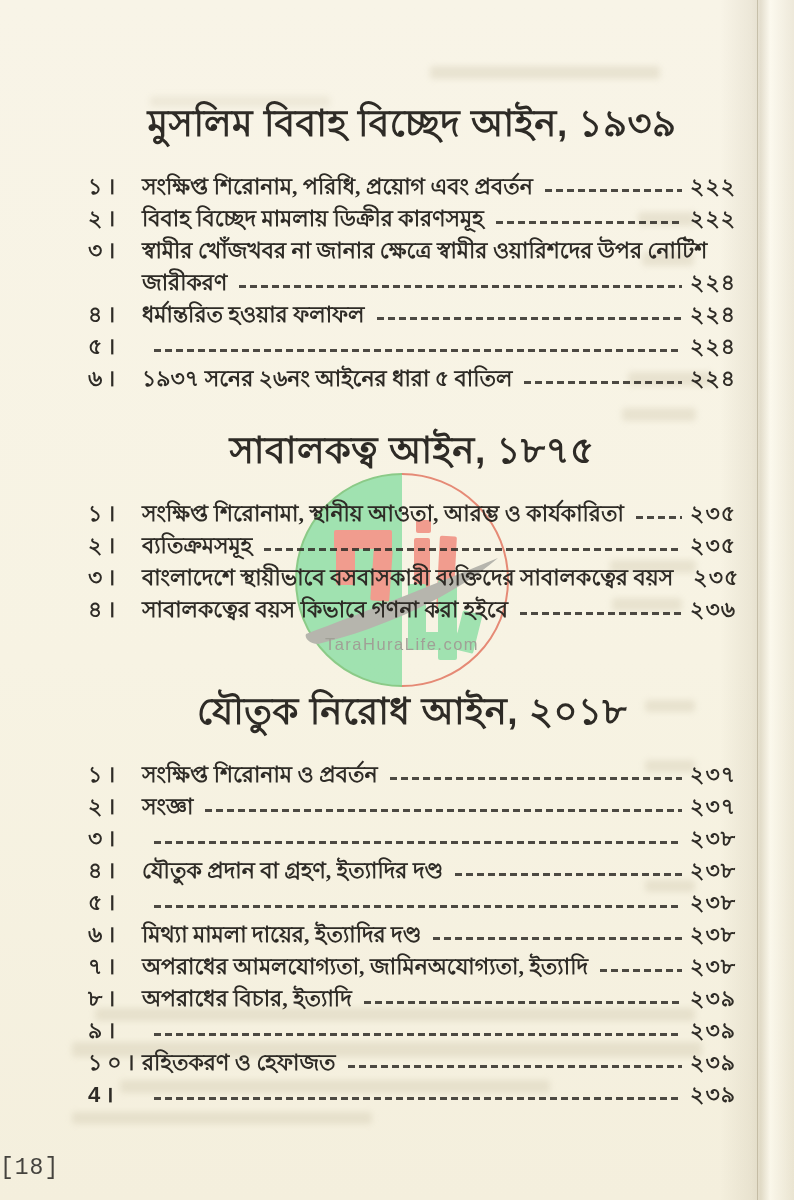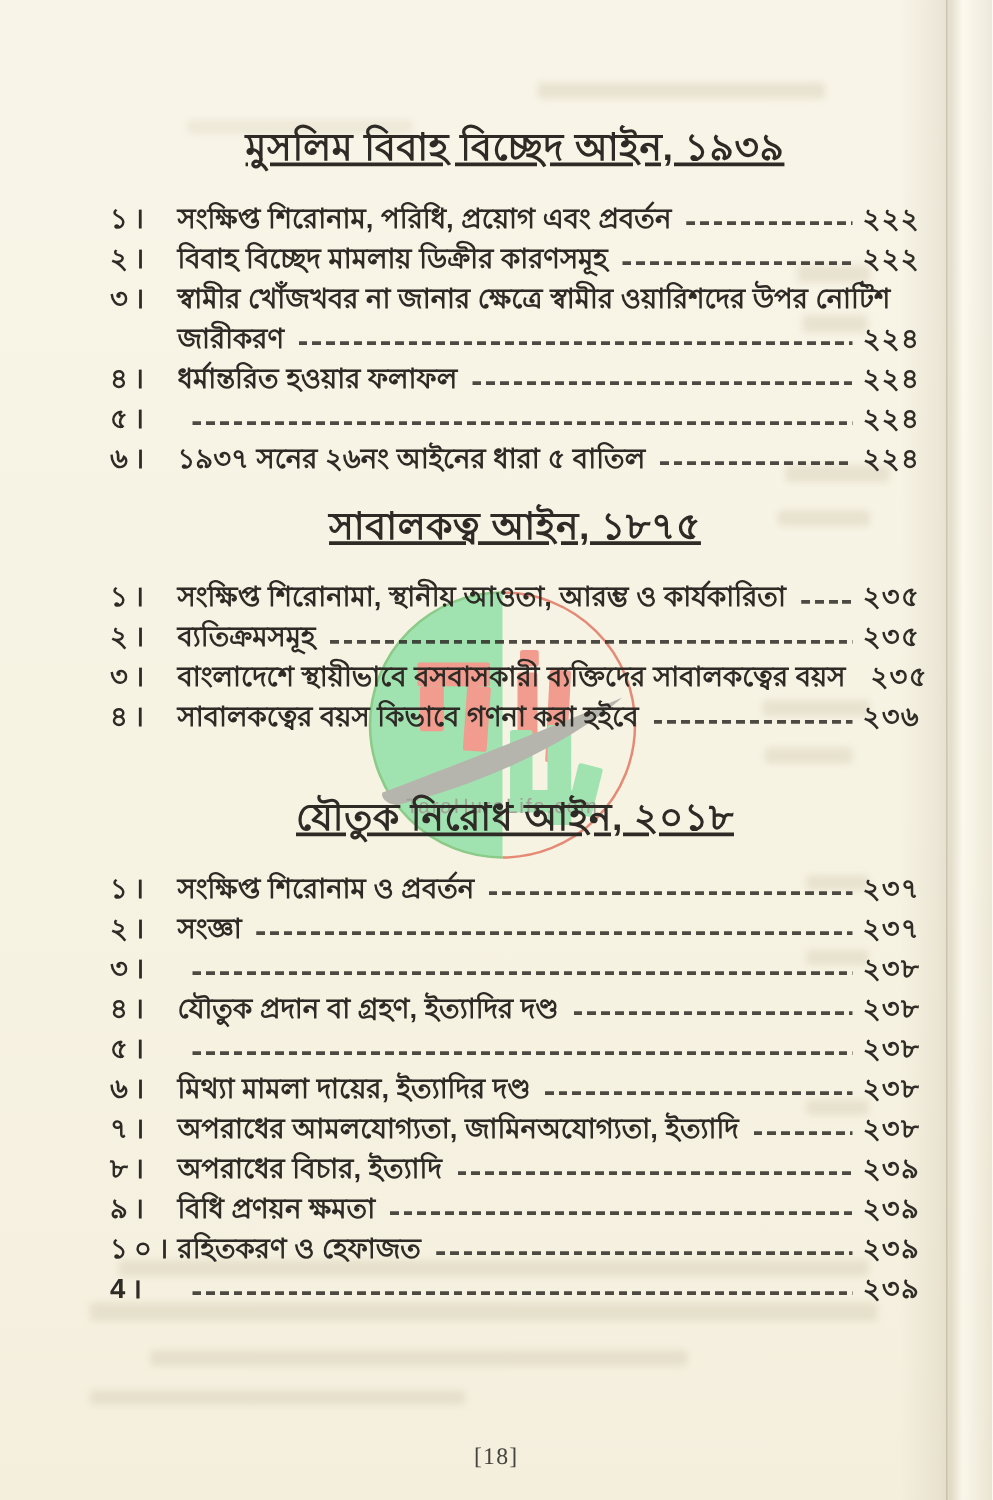--- a/index.html
+++ b/index.html
@@ -27,32 +27,32 @@
   .watermark{position:absolute; left:290px; top:466px; z-index:1; opacity:.82;}
   .watermark .ring{fill:none; stroke-width:2;}
   .watermark .ring.red{stroke:var(--wm_ring_red);}
   .watermark .ring.green{stroke:var(--wm_ring_green);}
   .watermark .salmon{fill:var(--wm_salmon);}
   .watermark .green{fill:var(--wm_green);}
   .watermark .swoosh{fill:var(--wm_gray);}
   .watermark text{fill:var(--wm_text); font-family:"Liberation Sans",sans-serif; font-size:16.5px; letter-spacing:1.5px;}
 
   .toc{position:absolute; left:88px; right:58px; top:94px; z-index:2;}
-  .section-title{font-size:30px; font-weight:700; text-align:center; margin:0 0 14px; letter-spacing:.5px;text-decoration:underline;}
-  .toc-section:nth-of-type(2) .section-title{margin-top:14px;}
-  .toc-section:nth-of-type(3) .section-title{margin-top:40px;}
+  .section-title{font-size:37px; font-weight:700; text-align:center; margin:0 0 14px; letter-spacing:.5px;}
+  .toc-section:nth-of-type(2) .section-title{margin-top:26px;}
+  .toc-section:nth-of-type(3) .section-title{margin-top:56px;}
   .row{display:flex; align-items:center; min-height:32px; font-size:22px; font-weight:700; line-height:1.2;}
   .num{flex:0 0 54px; letter-spacing:5px;}
-  .txt{white-space:nowrap;}
+  .txt{white-space:nowrap;font-family:Liberation Serif, serif;}
   .leader{flex:1 1 auto; height:2.5px; margin:7px 8px 0 12px;
     background:repeating-linear-gradient(90deg, var(--ink) 0 7px, transparent 7px 11px); opacity:.85;}
   .pg{flex:0 0 auto; min-width:46px; text-align:right; letter-spacing:1px;}
 
-  .folio{position:absolute; left:0; right:0; top:1155px; text-align:center; z-index:2;
-    font-family:Liberation Serif, serif; font-size:19px; color:var(--folio); letter-spacing:1px;}
+  .folio{position:absolute; left:0; right:0; top:1155px; z-index:2;
+    font-family:Liberation Mono, monospace; font-size:23px; color:var(--folio); letter-spacing:1px;}
 </style>
 </head>
 <body>
 
 <div class="page">
 
   <div class="bleed" style="left:430px;top:66px;width:230px;height:13px;"></div>
   <div class="bleed" style="left:150px;top:96px;width:180px;height:11px;opacity:.25;"></div>
   <div class="bleed" style="left:638px;top:212px;width:58px;height:14px;"></div>
   <div class="bleed" style="left:642px;top:252px;width:52px;height:14px;"></div>
@@ -242,21 +242,20 @@
           <div class="row">
             <span class="num">৮।</span>
             <span class="txt">অপরাধের বিচার, ইত্যাদি</span>
             <span class="leader"></span>
             <span class="pg">২৩৯</span>
           </div>
         </div>
         <div class="item">
           <div class="row">
             <span class="num">৯।</span>
-            <span class="txt">বিধি প্রণয়ন ক্ষমতা</span>
             <span class="leader"></span>
             <span class="pg">২৩৯</span>
           </div>
         </div>
         <div class="item">
           <div class="row">
             <span class="num">১০।</span>
             <span class="txt">রহিতকরণ ও হেফাজত</span>
             <span class="leader"></span>
             <span class="pg">২৩৯</span>

